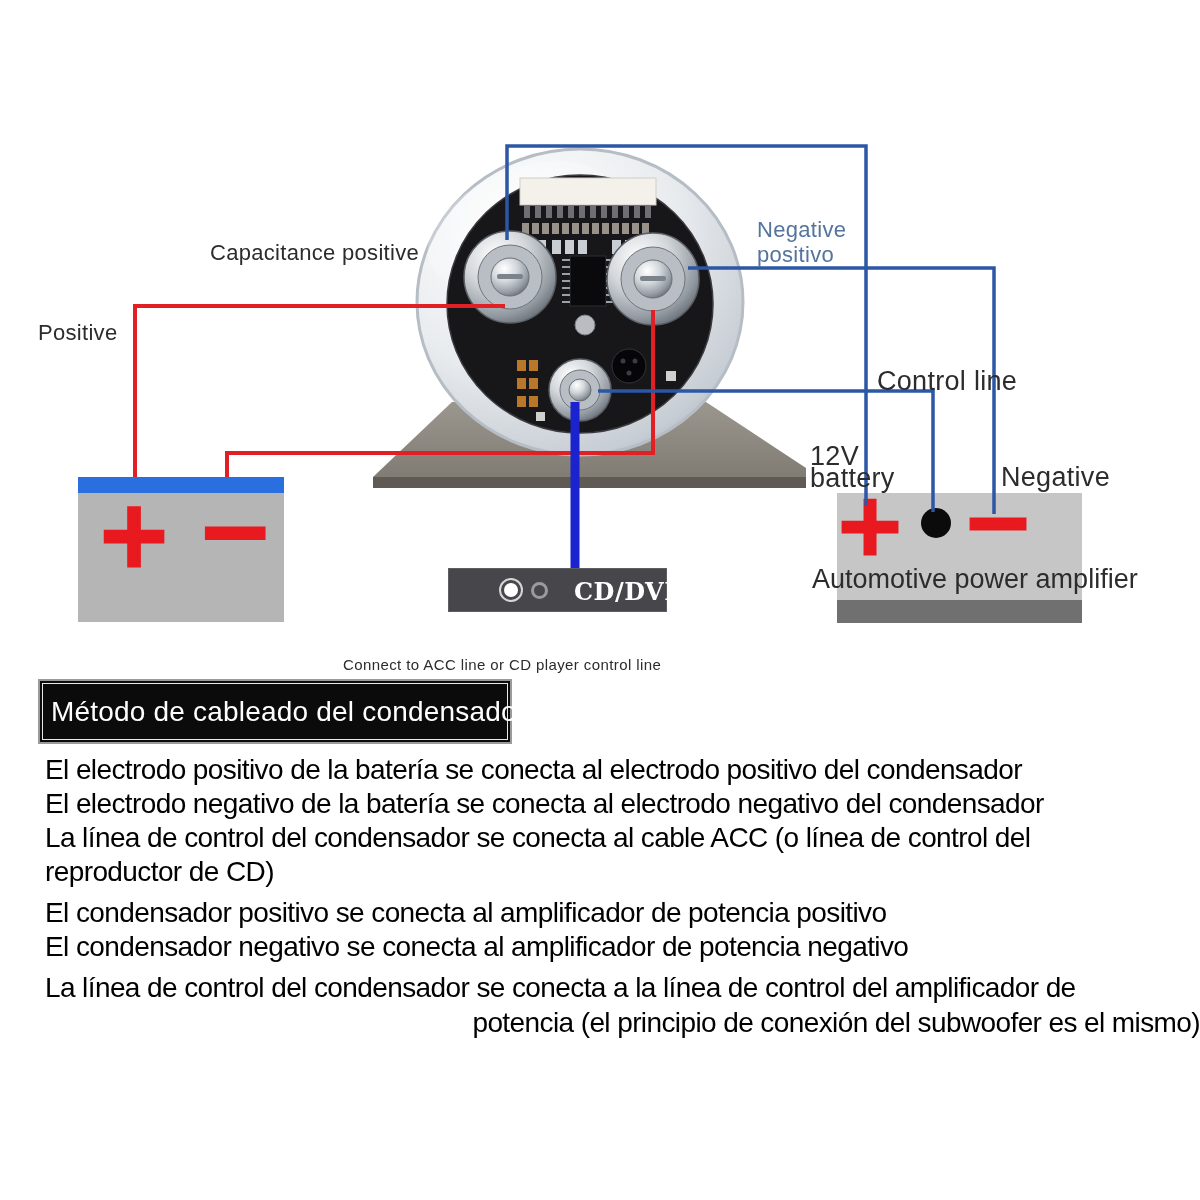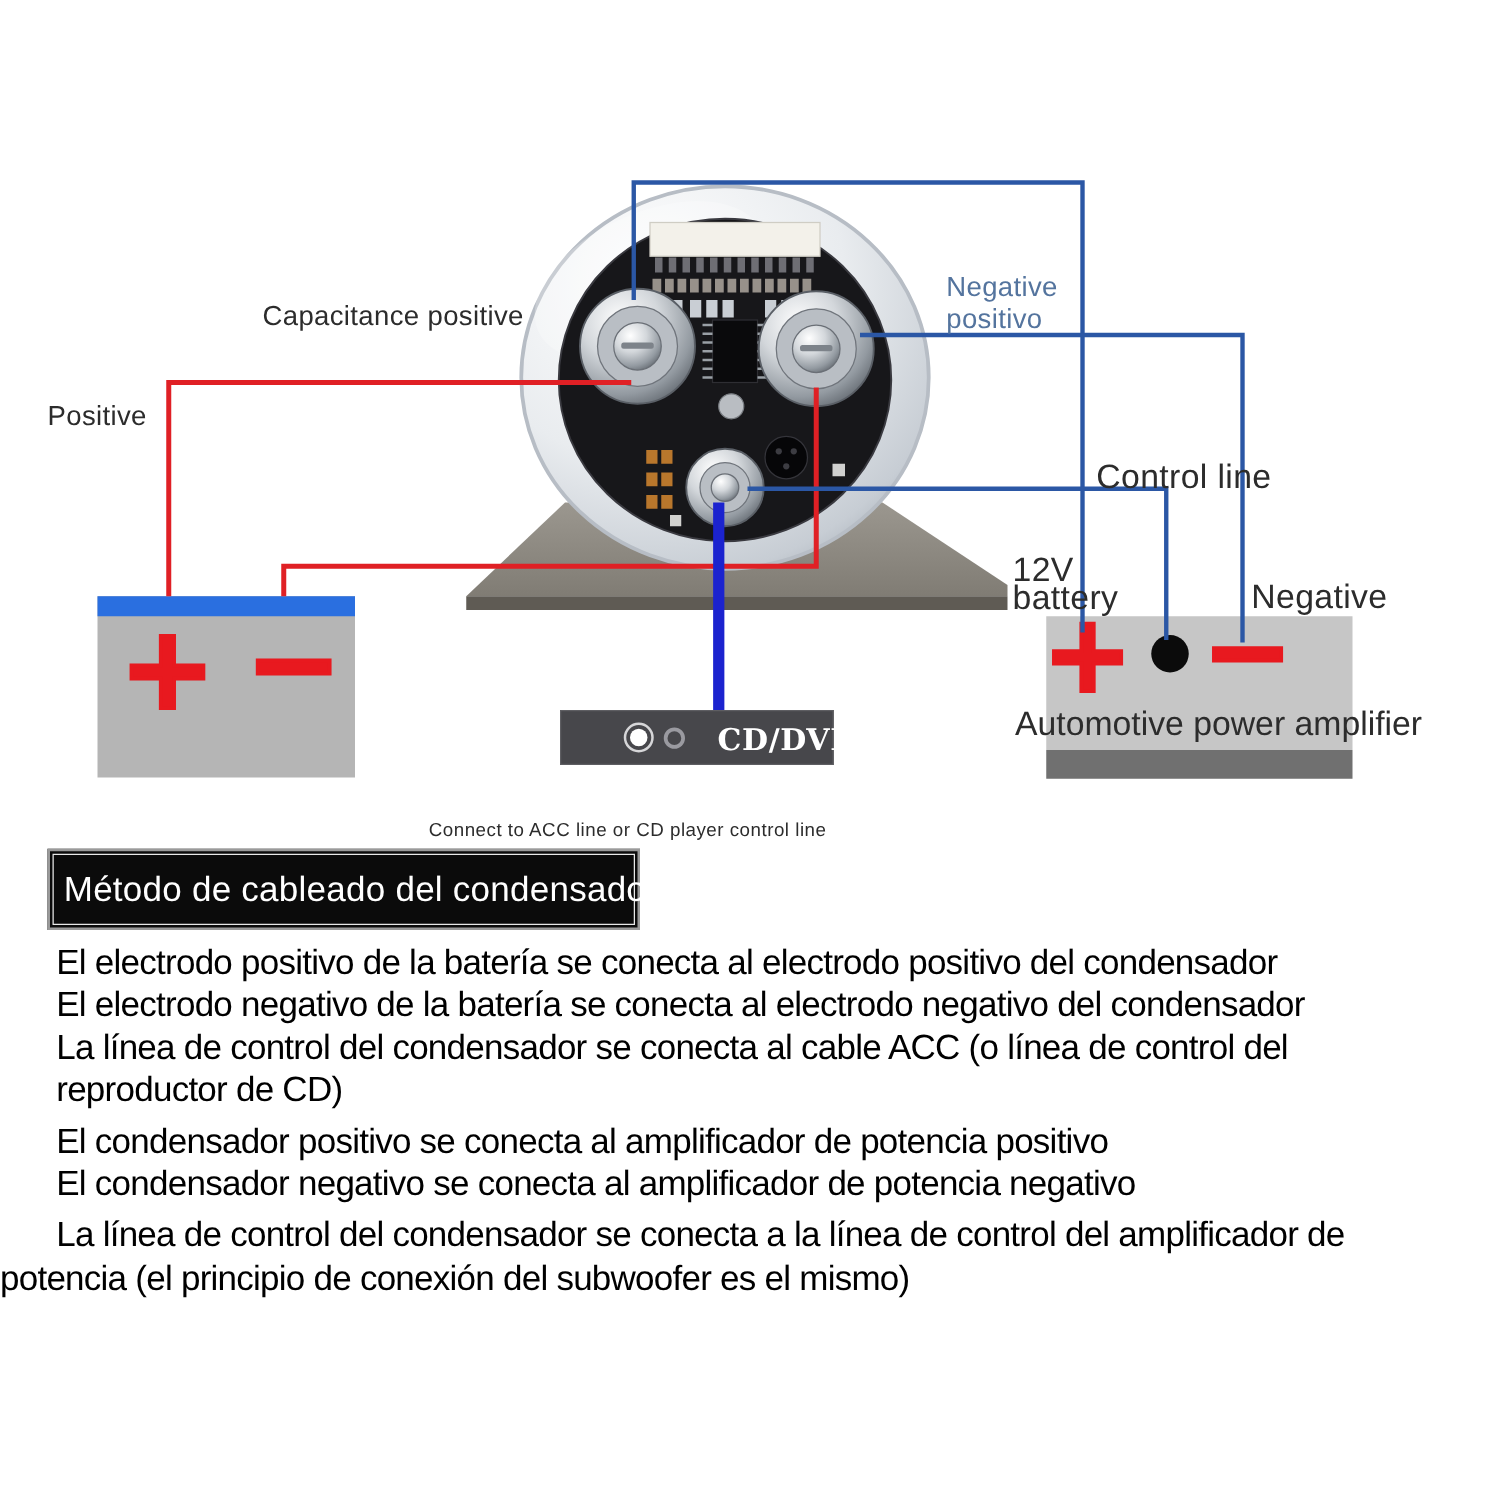--- a/index.html
+++ b/index.html
@@ -42,21 +42,21 @@
            font-family:"DejaVu Serif", serif;font-size:24px;letter-spacing:.5px;}
 
   
   .title-bar{position:absolute;left:38px;top:679px;width:474px;height:65px;background:#0b0b0b;
              border:2px solid #9a9a9a;box-sizing:border-box;}
   .title-inner{position:absolute;inset:2px;border:1px solid #e9e9e9;display:flex;align-items:center;}
   .title-text{color:#ffffff;font-size:28px;padding-left:8px;white-space:nowrap;letter-spacing:.2px;}
 
   
   .instr{position:absolute;left:45px;color:#000000;font-size:28px;letter-spacing:-0.6px;white-space:nowrap;}
-  .instr-center{left:0;width:1200px;text-align:left;}
+  .instr-center{left:0;width:1200px;text-align:right;}
 
   svg{display:block;}
 </style>
 </head>
 <body>
 
 <div class="canvas">
 
   <div class="battery">
     <div class="battery-stripe"></div>

